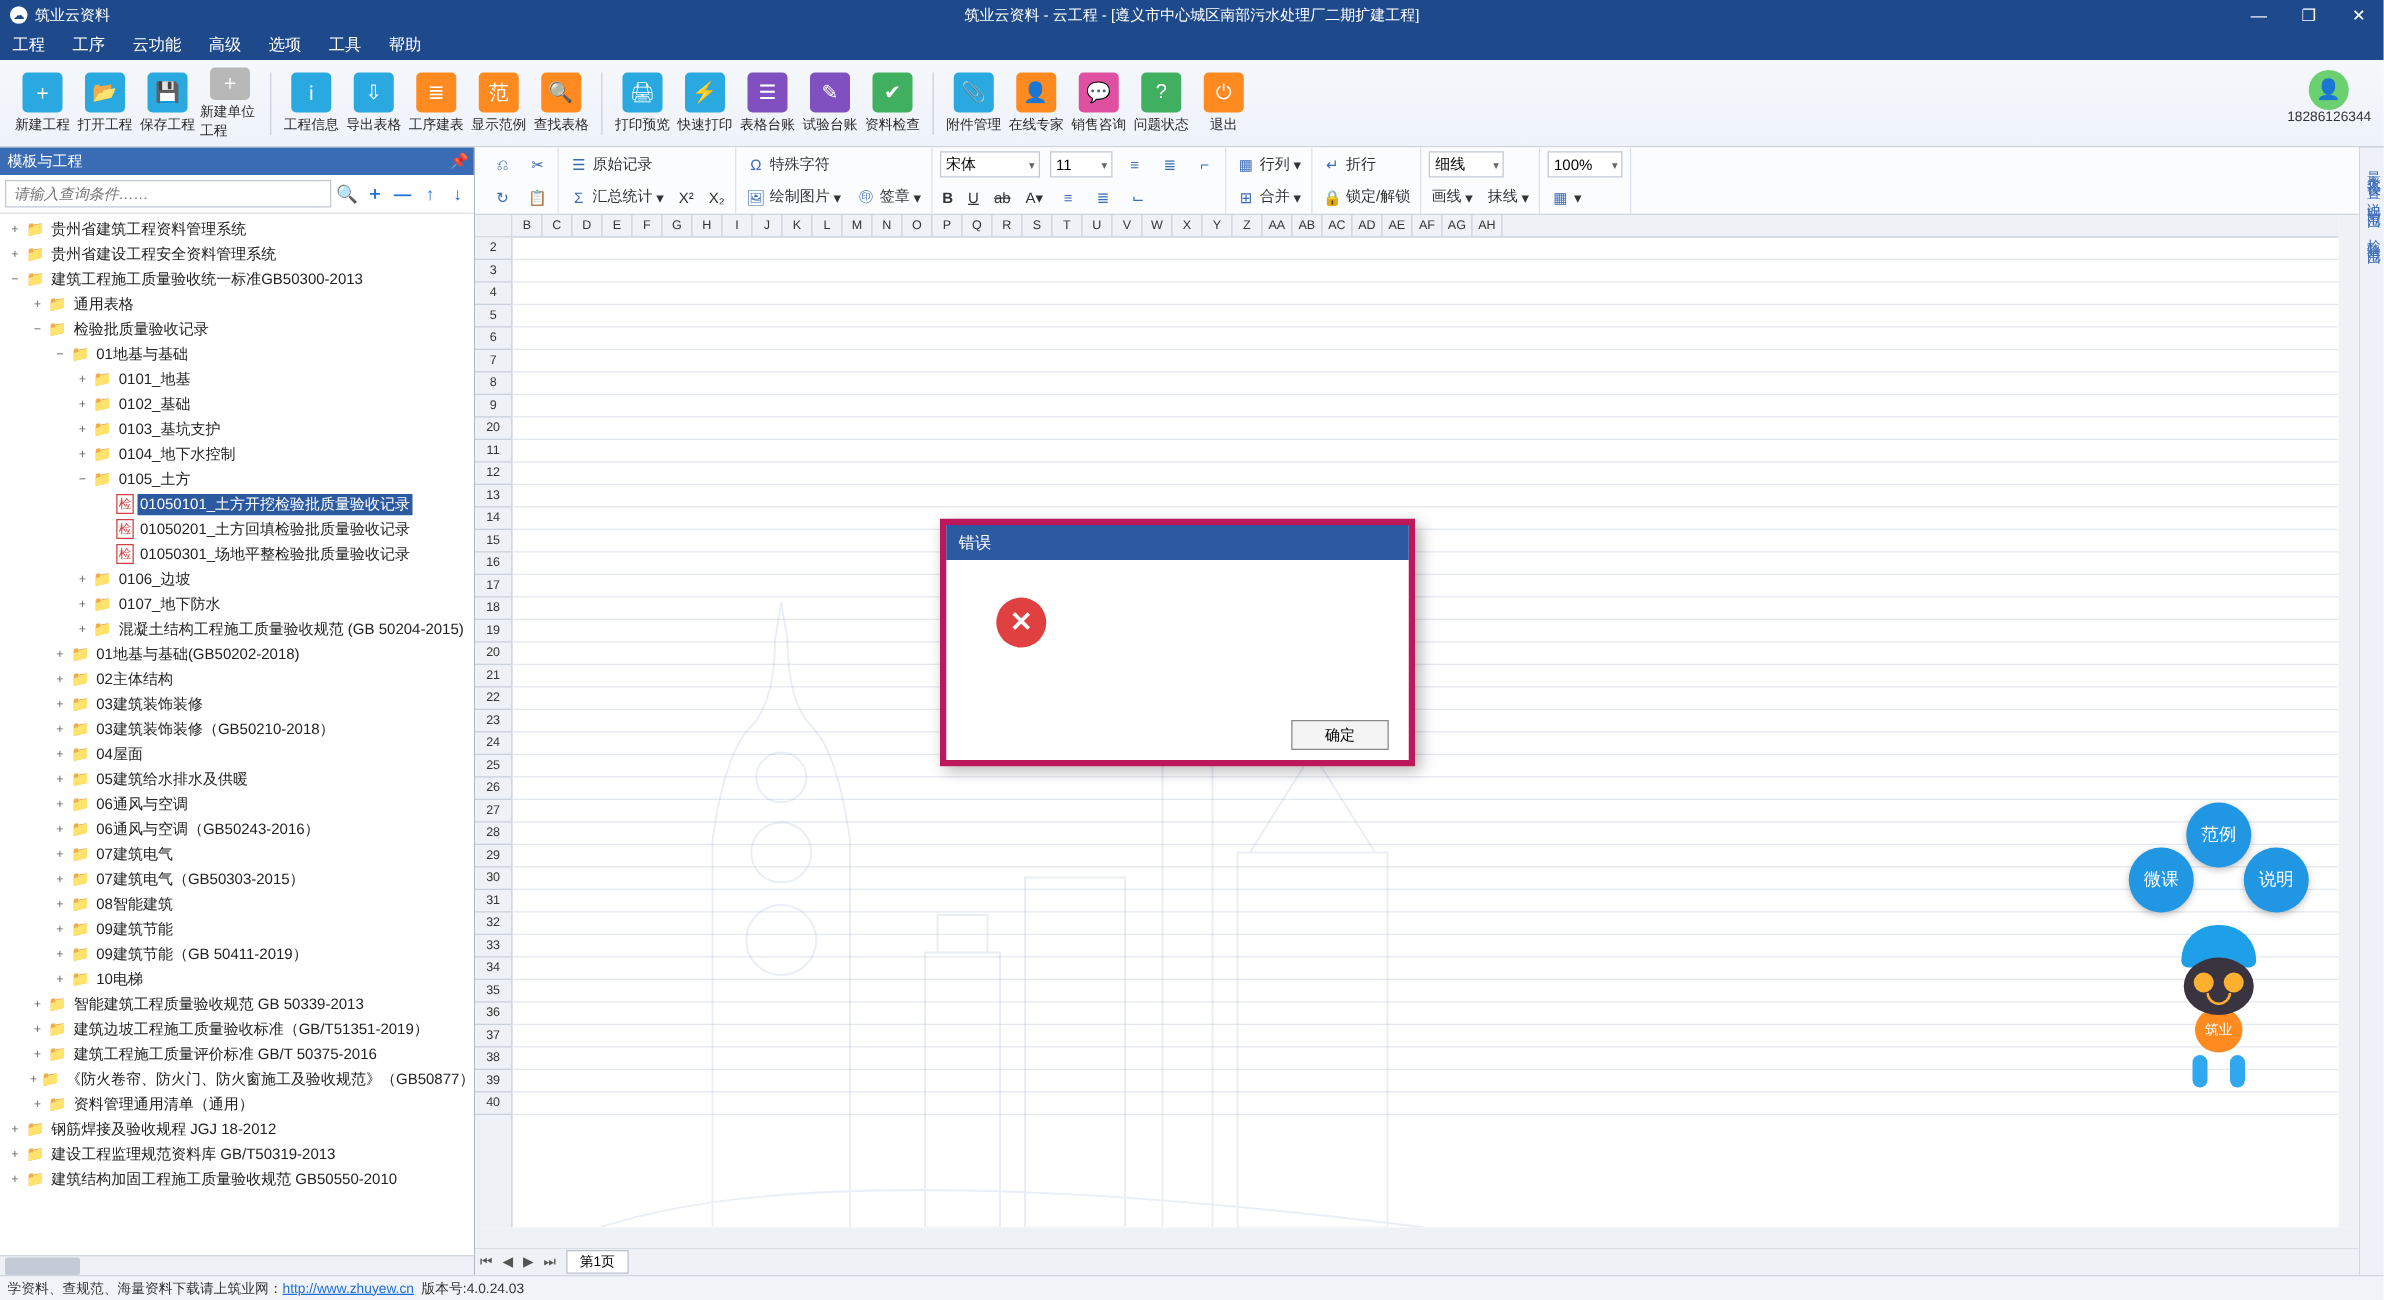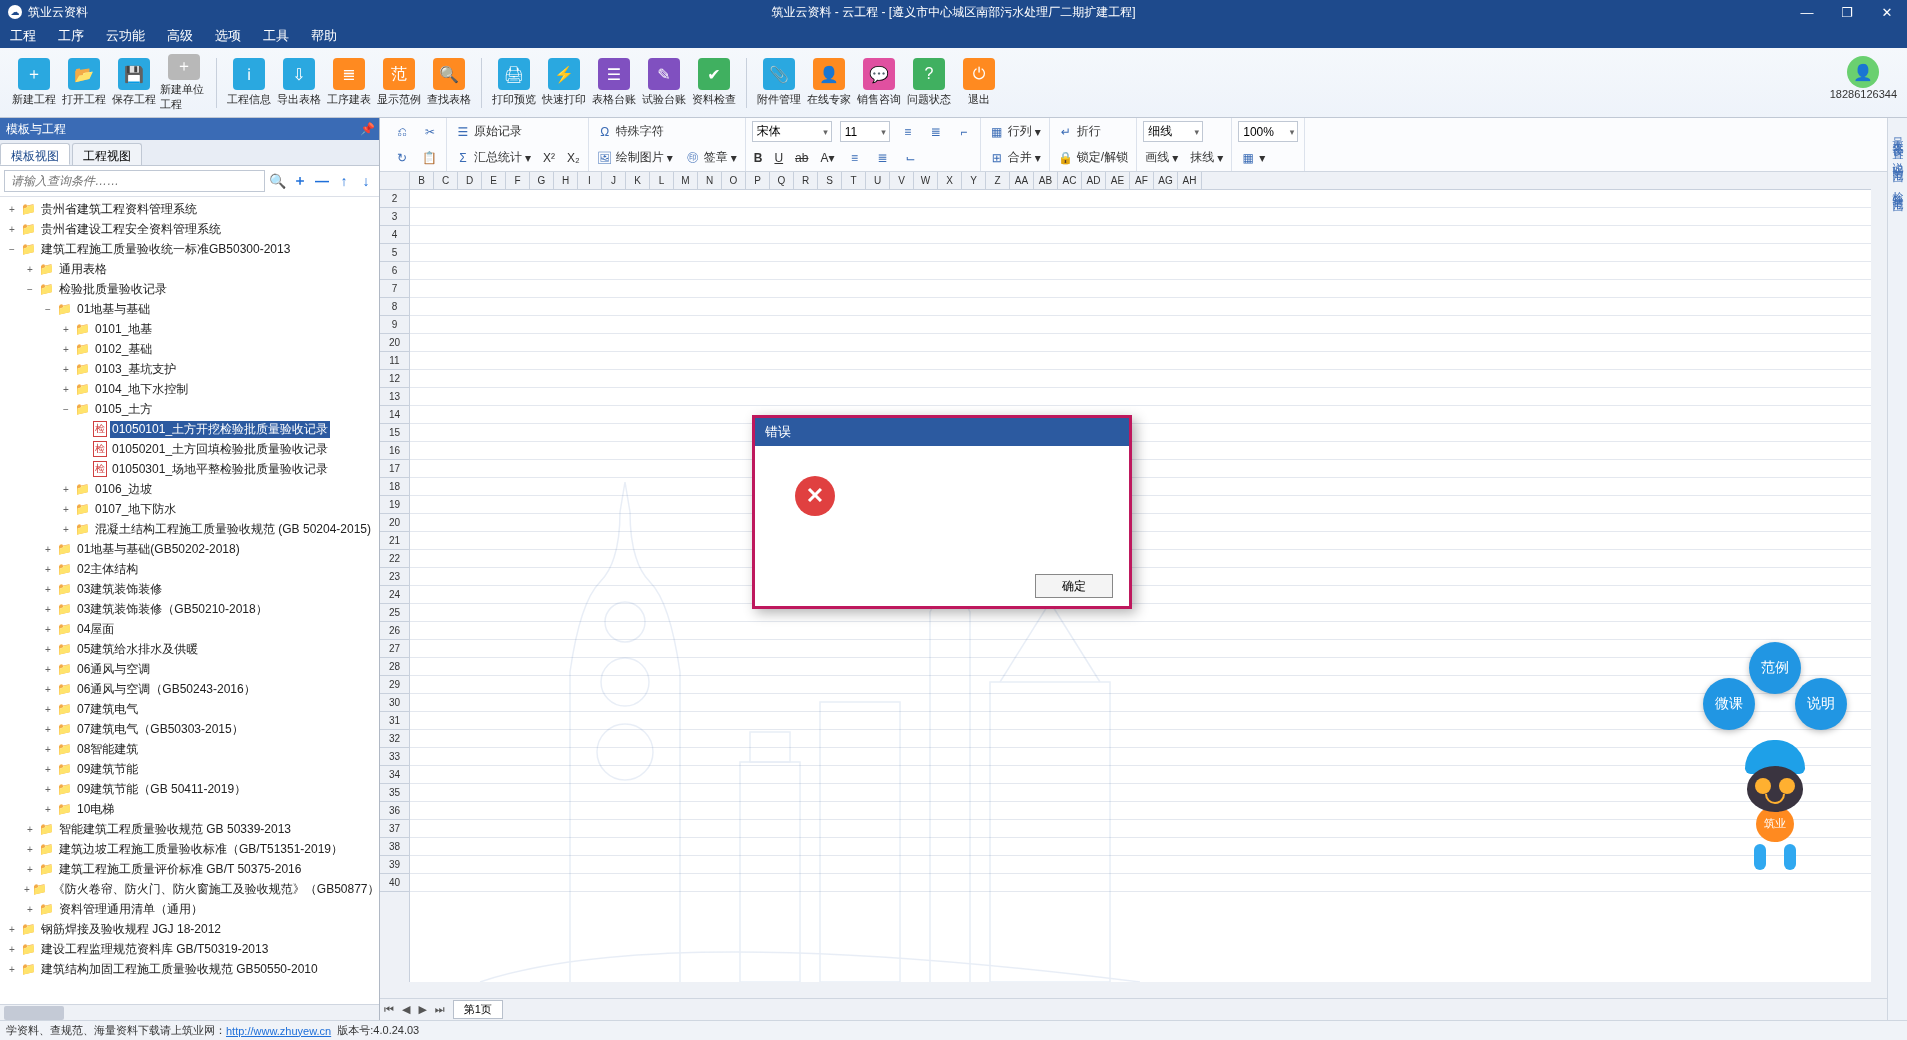--- a/index.html
+++ b/index.html
@@ -71,21 +71,21 @@
 .main-vscroll { position:absolute; right:0; top:0; bottom:16px; width:16px; background:#eef1f6;}
 .main-hscroll { position:absolute; bottom:0; left:0; right:0; height:16px; background:#eef1f6;}
 
 .right-rail { width:20px; background:#eef2f8; border-left:1px solid #cfd6e0; display:flex; flex-direction:column; align-items:center; font-size:11px; color:#3a6bb5; padding-top:6px;}
 .right-rail .rr-txt { writing-mode: vertical-rl; padding:4px 0;}
 .right-rail .rr-sep { height:6px;}
 
 .statusbar { height: 20px; background: #f0f3f8; border-top: 1px solid #cfd6e0; display: flex; align-items: center; padding: 0 6px; font-size: 11px; color: #333; }
 .statusbar a { color: #1e6fd9; text-decoration: underline; }
 
-.dialog { position: absolute; left: 752px; top: 415px; width: 380px; background: #fff; border: 3px solid #be185d; box-shadow: 4px 4px 12px rgba(0,0,0,0.3); z-index:100;}
+.dialog { position: absolute; left: 752px; top: 415px; width: 380px; background: #fff; border: 5px solid #be185d; box-shadow: 4px 4px 12px rgba(0,0,0,0.3); z-index:100;}
 .dialog .dlg-title { height: 28px; background: #2c5aa0; color: #fff; display: flex; align-items: center; padding: 0 10px; font-size: 13px; }
 .dialog .dlg-body { height: 120px; display: flex; align-items: flex-start; padding: 20px; gap:14px;}
 .dialog .dlg-err-ico { width: 40px; height: 40px; background: #e04040; border-radius: 50%; display:flex; align-items:center; justify-content:center; color:#fff; font-size:22px; font-weight:bold; margin-top:10px; margin-left:20px;}
 .dialog .dlg-footer { height: 40px; display: flex; justify-content: flex-end; align-items: center; padding: 0 16px; }
 .dialog .dlg-btn { width: 78px; height: 24px; border: 1px solid #888; background: #f4f4f4; font-size: 12px; cursor: pointer; }
 
 .float-bubbles { position:absolute; right:40px; bottom:150px; z-index:50; display:flex; flex-direction:column; align-items:center;}
 .bubble-row { display:flex; gap:40px; align-items:center;}
 .bubble { width:52px; height:52px; border-radius:50%; background:#2196e3; color:#fff; display:flex; align-items:center; justify-content:center; font-size:14px; box-shadow:0 2px 6px rgba(0,0,0,0.25); cursor:pointer;}
 .bubble.top { margin-bottom:-16px;}
@@ -218,24 +218,20 @@
   </div>
 </div>
 
 <div class="body-row">
 
   <div class="left-panel">
     <div class="lp-header">
       <span>模板与工程</span>
       <span class="pin">📌</span>
     </div>
-    <div class="lp-tabs" id="lp-tabs">
-        <div class="tab active">模板视图</div>
-        <div class="tab">工程视图</div>
-      </div>
     <div class="lp-search">
       <input placeholder="请输入查询条件……" style="">
       <span class="sbtn">🔍</span>
       <span class="sbtn">＋</span>
       <span class="sbtn">—</span>
       <span class="sbtn">↑</span>
       <span class="sbtn">↓</span>
     </div>
     <div class="tree" id="tree">
         <div class="tree-node" style="padding-left: 6px;">

